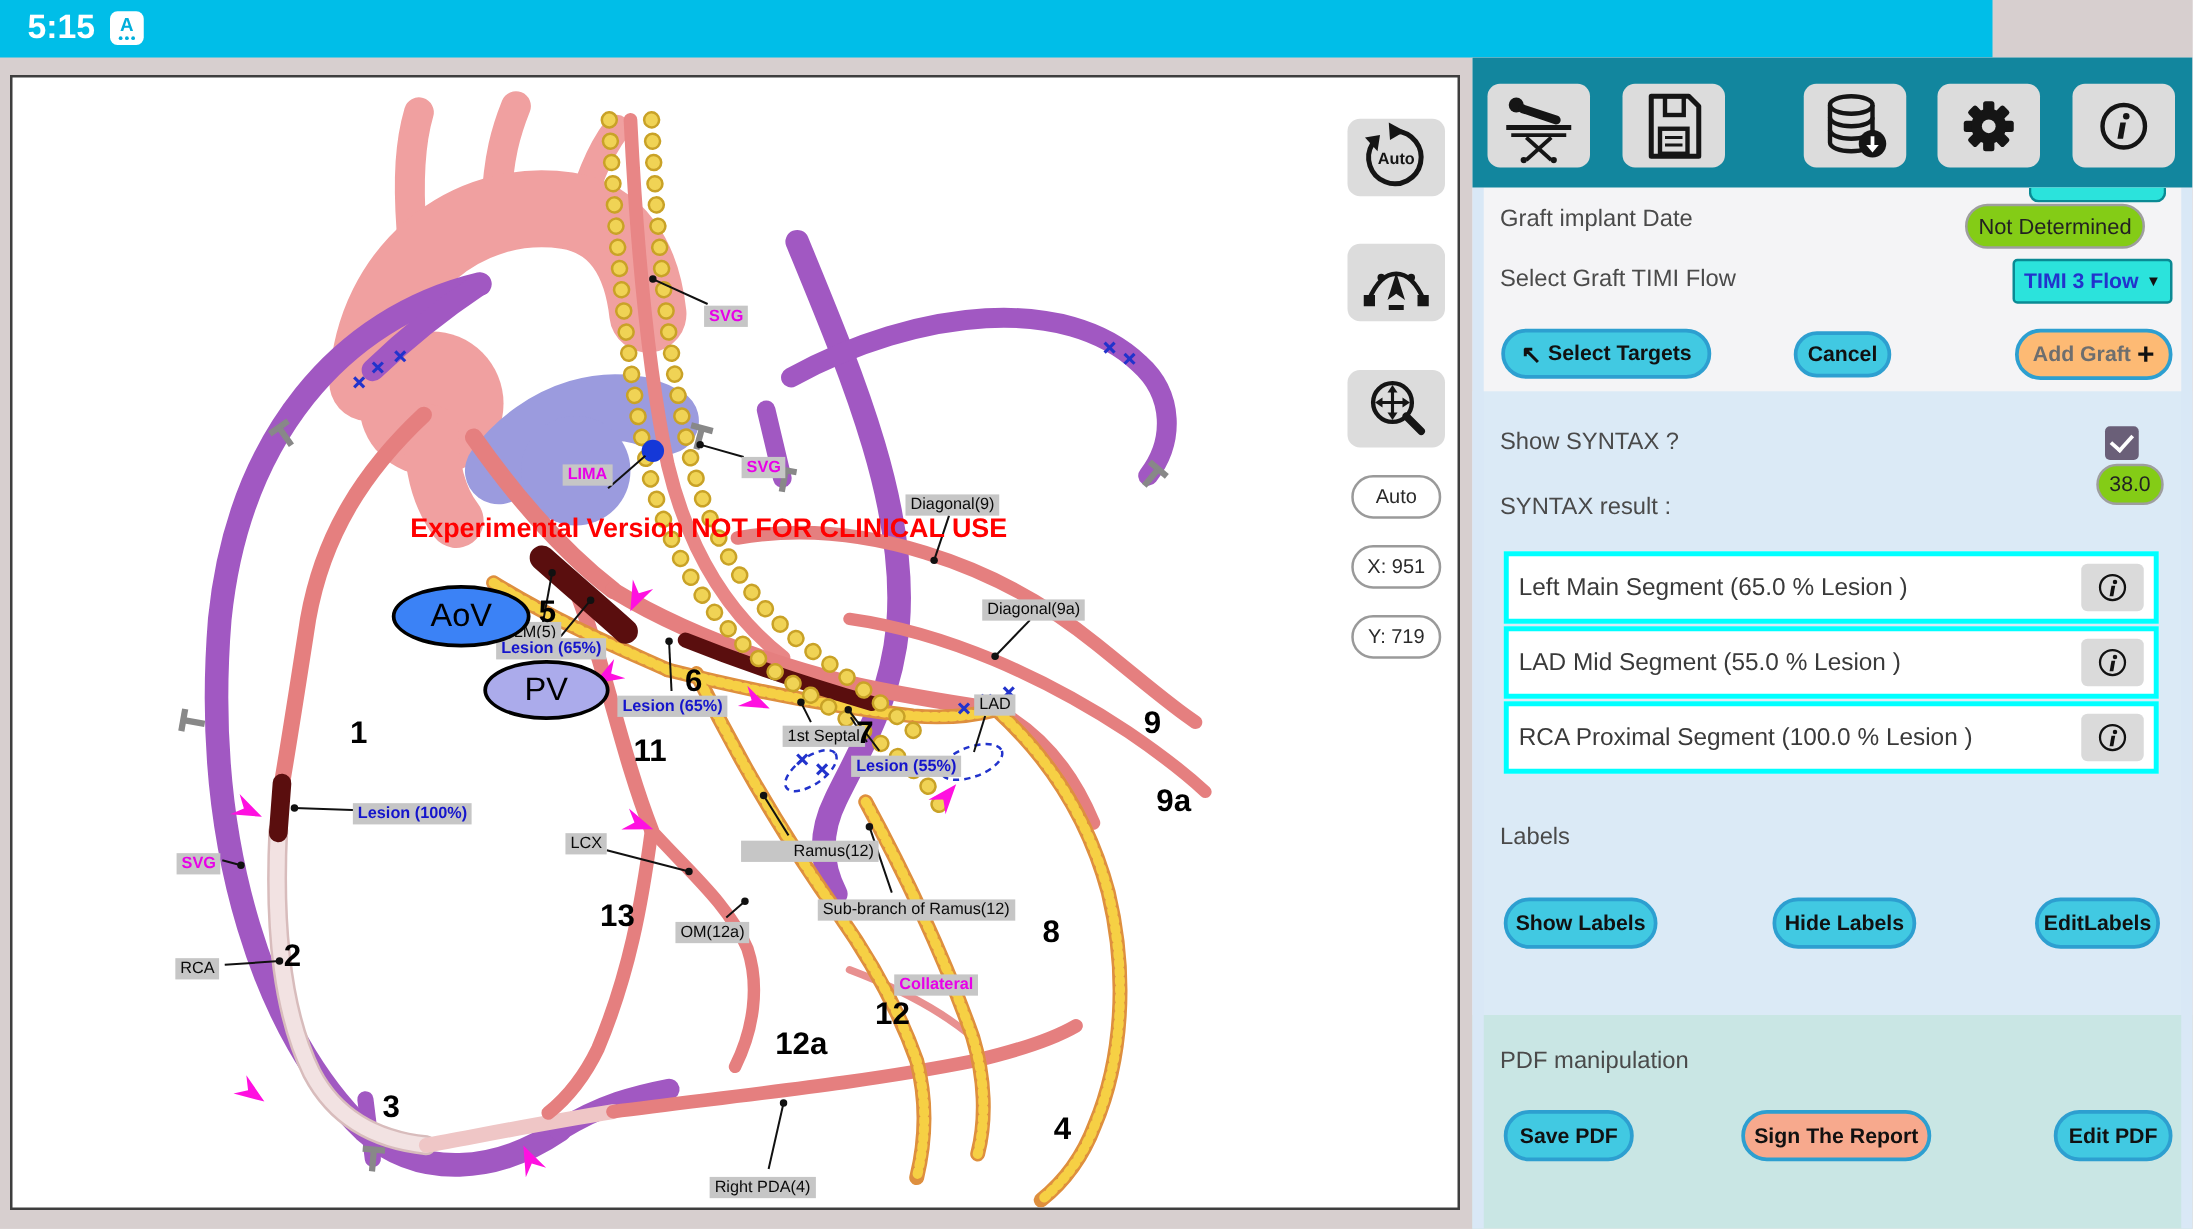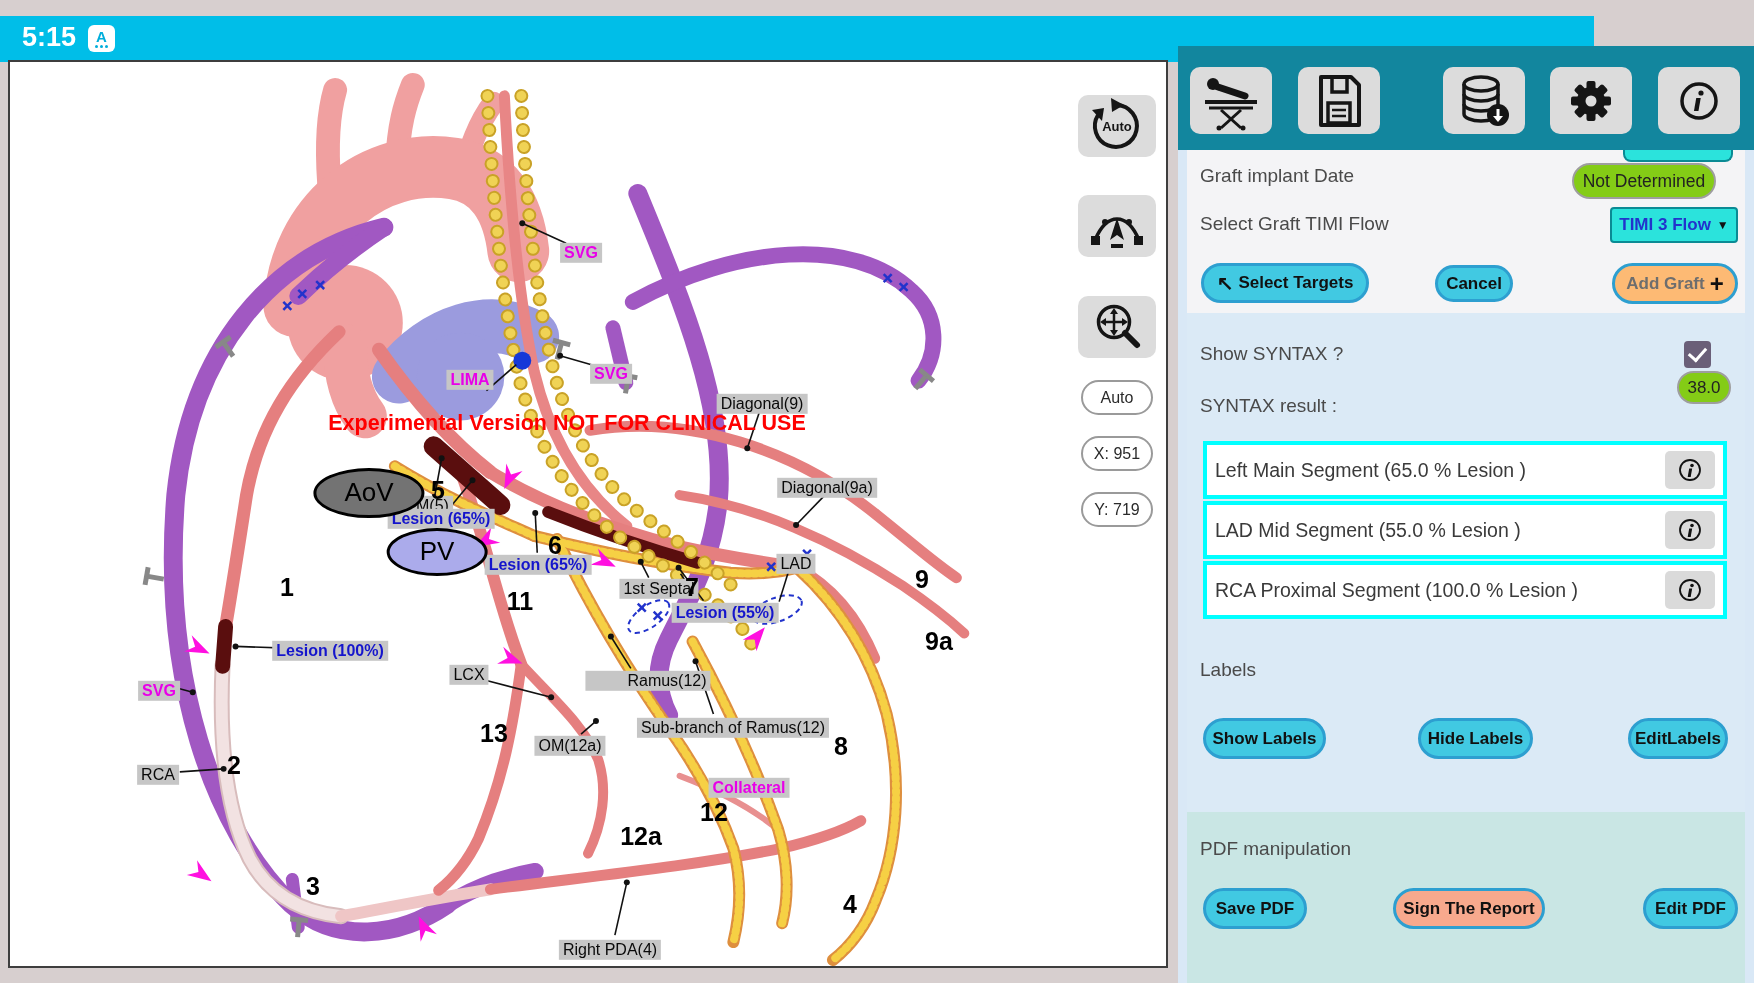--- a/index.html
+++ b/index.html
@@ -1,38 +1,38 @@
 <!DOCTYPE html>
 <html><head>
 <meta charset="utf-8">
 <style>
   * { margin:0; padding:0; box-sizing:border-box; }
   html,body { width:1754px; height:983px; overflow:hidden; background:#D7CFCF;
               font-family:"Liberation Sans", sans-serif; }
   #app { position:relative; width:1754px; height:983px; }
 
   
-  #statusbar { position:absolute; left:0; top:16px; width:1594px; height:46px; background:#00BEE8; }
+  #statusbar { position:absolute; left:0; top:0; width:1594px; height:46px; background:#00BEE8; }
   #statusbar .time { position:absolute; left:22px; top:6px; color:#fff; font-size:27px; font-weight:700; }
   #app-icon { position:absolute; left:88px; top:9px; width:27px; height:27px; background:#fff; border-radius:6px;
               display:flex; flex-direction:column; align-items:center; justify-content:center; }
   #app-icon .letter { color:#00AEDB; font-size:15px; font-weight:800; line-height:13px; }
   #app-icon .dots { display:flex; gap:2px; margin-top:2px; }
   #app-icon .dots i { width:3px; height:3px; background:#00AEDB; border-radius:50%; }
 
   
   #canvas { position:absolute; left:8px; top:60px; width:1160px; height:908px; background:#fff; border:2px solid #3E3E3E; }
   #vessels { position:absolute; left:0; top:0; width:100%; height:100%; }
   #labels-layer { position:absolute; left:0; top:0; width:100%; height:100%; pointer-events:none; }
   .clabel { position:absolute; transform:translate(-50%,-50%); background:#C6C6C6; color:#0a0a0a;
-            font-size:16px; padding:1px 4px; white-space:nowrap; line-height:1.15; }
+            font-size:13px; padding:1px 4px; white-space:nowrap; line-height:1.15; }
   .v-m { color:#E800E8; font-weight:700; }
   .v-b { color:#1515CC; font-weight:700; }
   .v-w { background:none; color:#FF0000; font-weight:700; font-size:21.5px; }
-  .v-ep { background:#737373; border:3px solid #000; border-radius:50%; padding:7px 28px; font-size:26px; color:#000; }
+  .v-ep { background:#3b82f6; border:3px solid #000; border-radius:50%; padding:7px 28px; font-size:26px; color:#000; }
   .v-eb { background:#ABABEB; border:3px solid #000; border-radius:50%; padding:6px 30px; font-size:26px; color:#000; }
   .cnum { position:absolute; transform:translate(-50%,-50%); font-size:25px; font-weight:700; color:#000; white-space:nowrap; }
 
   
   .float-btn { position:absolute; width:78px; height:62px; background:#DCDCDC; border-radius:10px;
                display:flex; align-items:center; justify-content:center; }
   .float-pill { position:absolute; width:72px; height:35px; background:#fff; border:2px solid #9A9A9A; border-radius:18px;
                 display:flex; align-items:center; justify-content:center; font-size:16px; color:#2a2a2a; }
 
   

